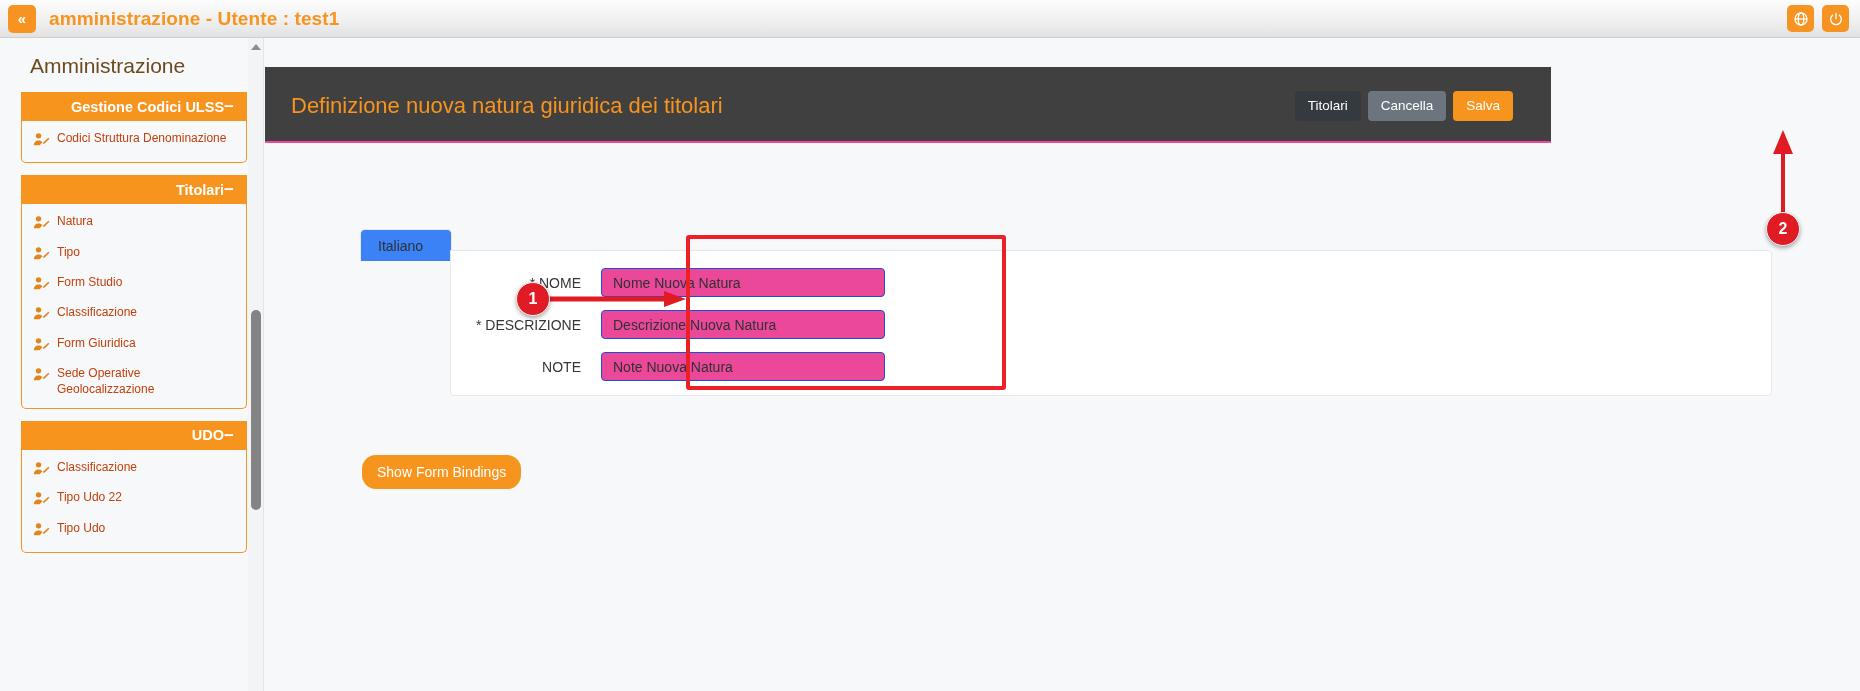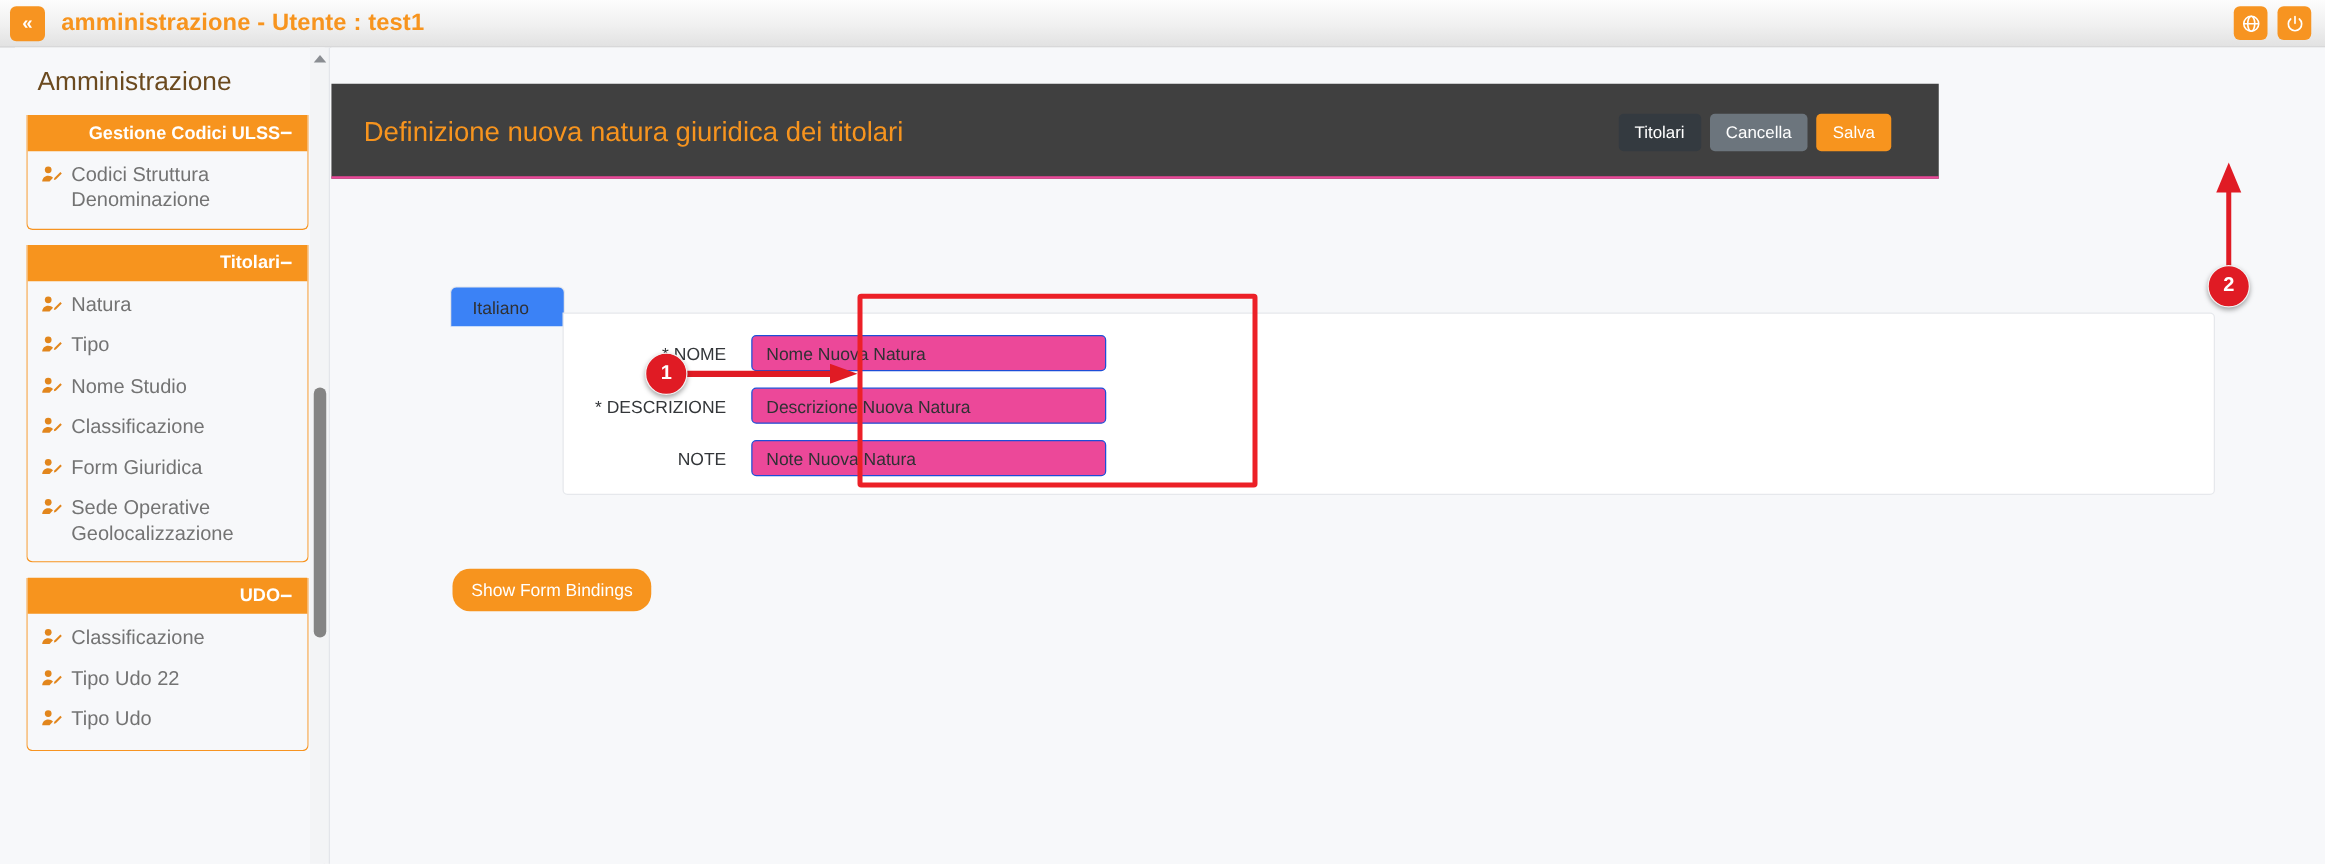--- a/index.html
+++ b/index.html
@@ -71,21 +71,21 @@
     padding: 0 12px 0 11px;
     cursor: pointer;
   }
   .minus-icon {
     font-size: 17px; font-weight: bold; line-height: 1; color: #fff;
   }
   .menu-items { padding: 5px 0 6px 0; }
   .menu-item {
     display: flex; align-items: flex-start; gap: 7px;
     padding: 5px 8px 5px 11px;
-    color: #737373; font-size: 16px;
+    color: #c2410c; font-size: 12px;
     cursor: pointer; line-height: 1.28;
   }
   .mi-icon { flex: 0 0 auto; margin-top: 1px; }
   .mi-label { padding-top: 0px; }
 
   
   .sb-track {
     position: absolute; top: 38px; left: 248px; width: 16px; height: 653px;
     background: #f3f4f6; border-right: 1px solid #e3e5ea;
   }
@@ -286,21 +286,21 @@
         <span class="mi-label">Tipo</span>
       </div>
       <div class="menu-item">
         <span class="mi-icon">
           <svg width="17" height="15" viewBox="0 0 22 18" fill="#e2861c">
               <circle cx="7.2" cy="4.3" r="3.5"></circle>
               <path d="M1 16.5 c0-4 2.8-6.2 6.2-6.2 c2.1 0 3.9 .8 5 2.2 l-3.6 4 z"></path>
               <path d="M19.8 6.6 l1.5 1.5 -6.2 6.1 -2.1 .6 .6-2.1 z"></path>
             </svg>
         </span>
-        <span class="mi-label">Nome Studio</span>
+        <span class="mi-label">Form Studio</span>
       </div>
       <div class="menu-item">
         <span class="mi-icon">
           <svg width="17" height="15" viewBox="0 0 22 18" fill="#e2861c">
               <circle cx="7.2" cy="4.3" r="3.5"></circle>
               <path d="M1 16.5 c0-4 2.8-6.2 6.2-6.2 c2.1 0 3.9 .8 5 2.2 l-3.6 4 z"></path>
               <path d="M19.8 6.6 l1.5 1.5 -6.2 6.1 -2.1 .6 .6-2.1 z"></path>
             </svg>
         </span>
         <span class="mi-label">Classificazione</span>

